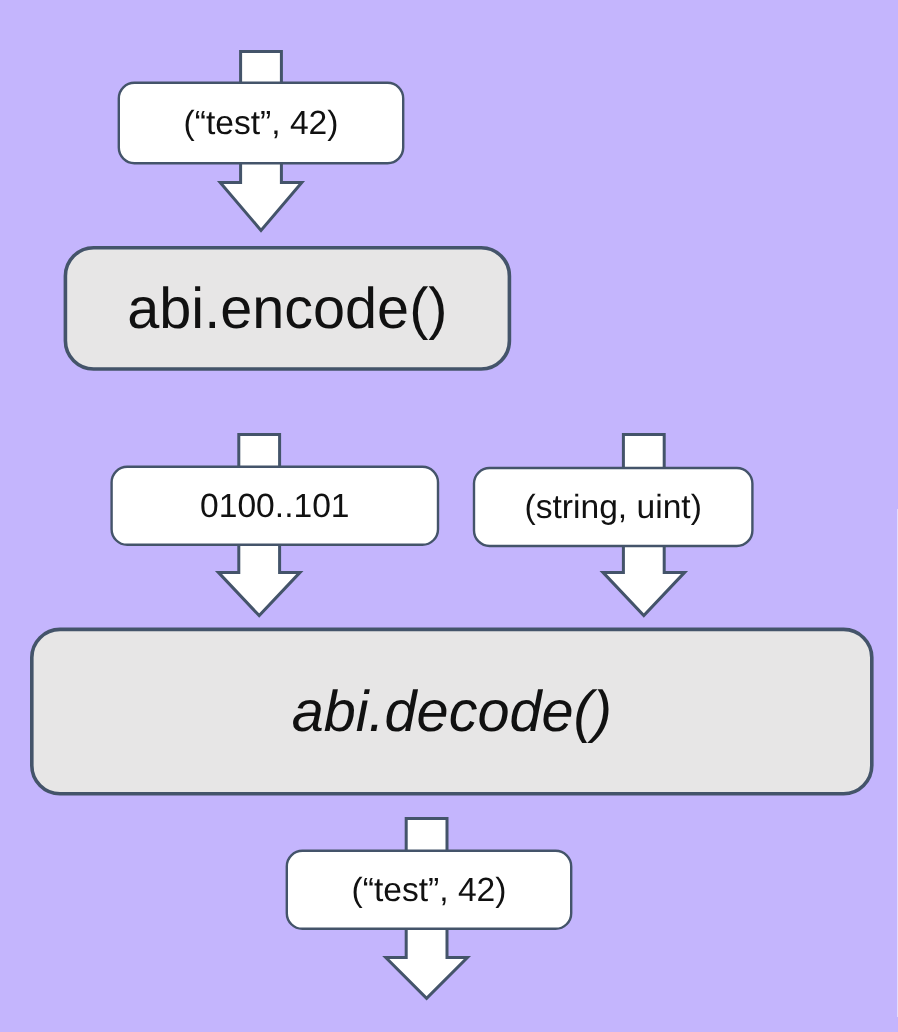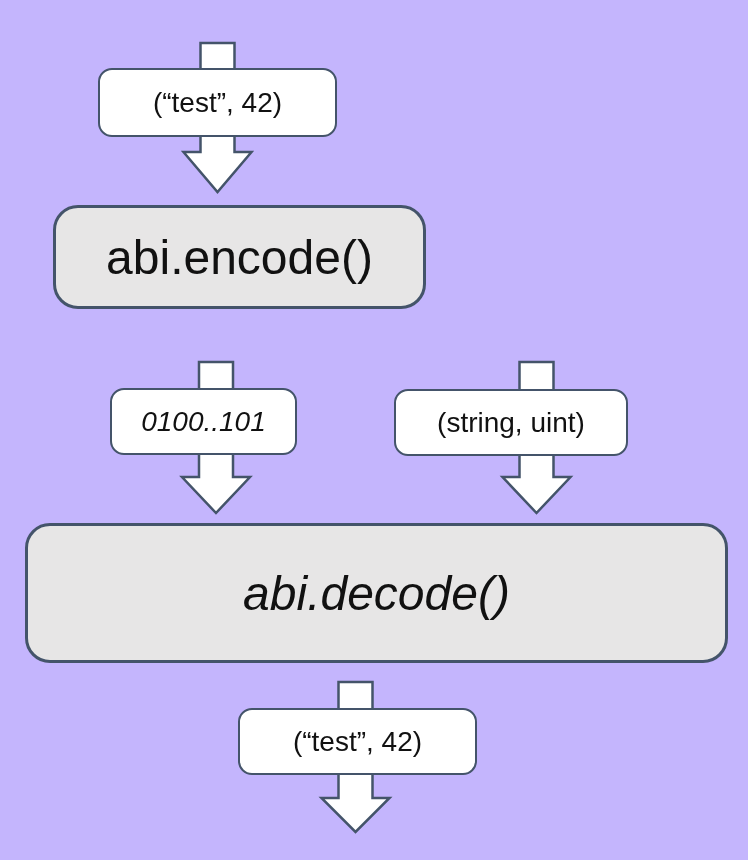--- a/index.html
+++ b/index.html
@@ -36,21 +36,21 @@
     font-size:28px;
   }
   .process-box{
     background:var(--process-fill);
     border:3px solid var(--outline);
     border-radius:25px;
     font-size:48px;
   }
   #label-input  {left:98px;  top:68px;  width:239px; height:69px;}
   #box-encode   {left:32px;  top:205px; width:373px; height:104px;margin-left:21px;}
-  #label-bytes  {left:110px;  top:388px; width:187px; height:67px;font-style:italic;}
+  #label-bytes  {left:92px;  top:388px; width:274px; height:67px;}
   #label-types  {left:394px; top:389px; width:234px; height:67px;}
   #box-decode   {left:25px;  top:523px; width:703px; height:140px;font-style:italic;}
   #label-output {left:238px; top:708px; width:239px; height:67px;}
   .arrow-shape{
     fill:#ffffff;
     stroke:var(--outline);
     stroke-width:2.5;
     stroke-linejoin:miter;
   }
 </style>

